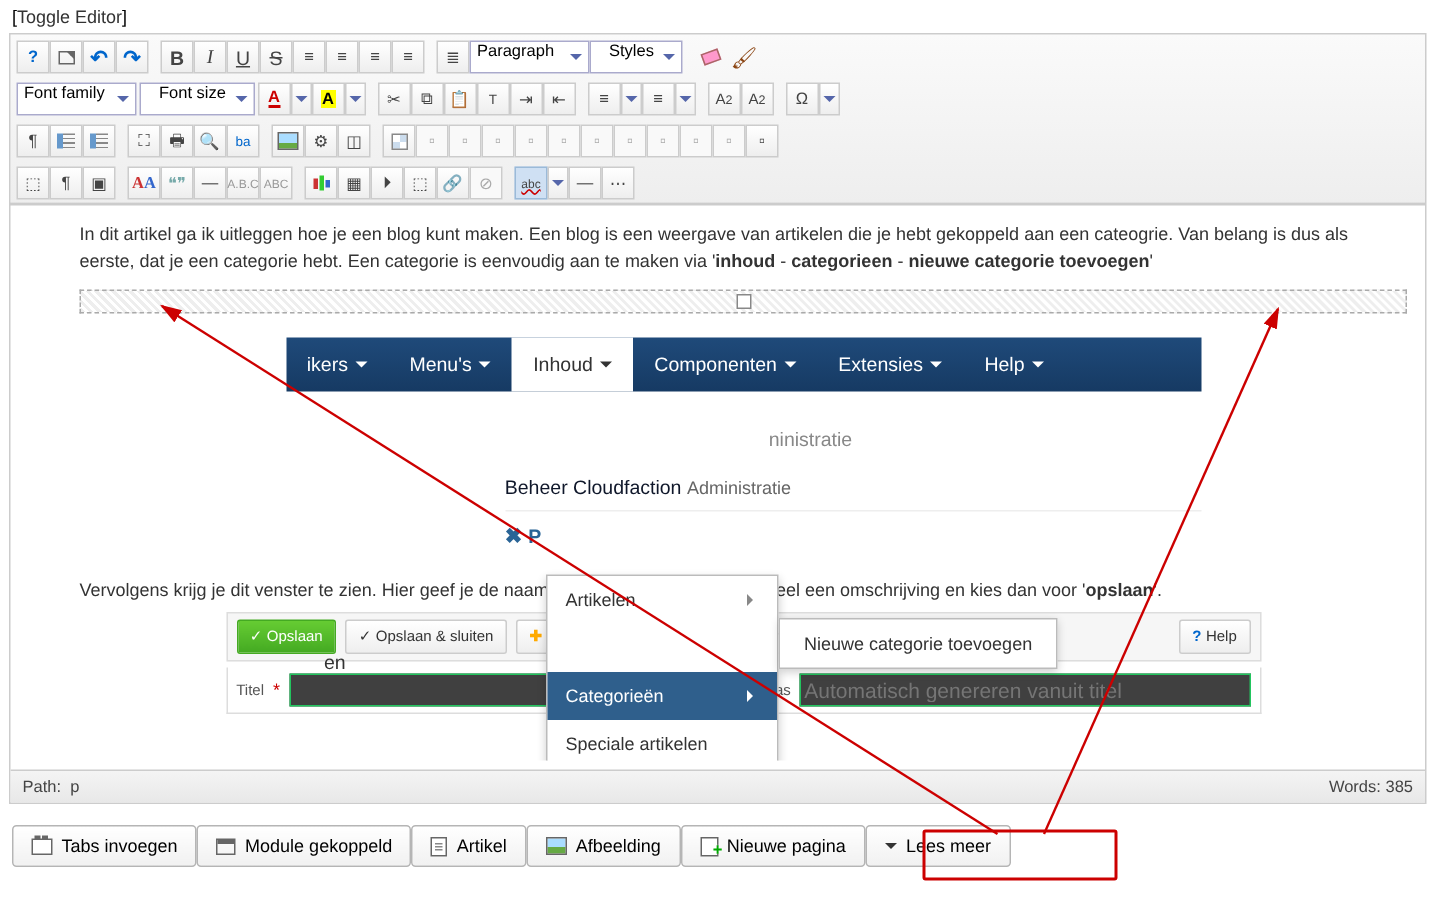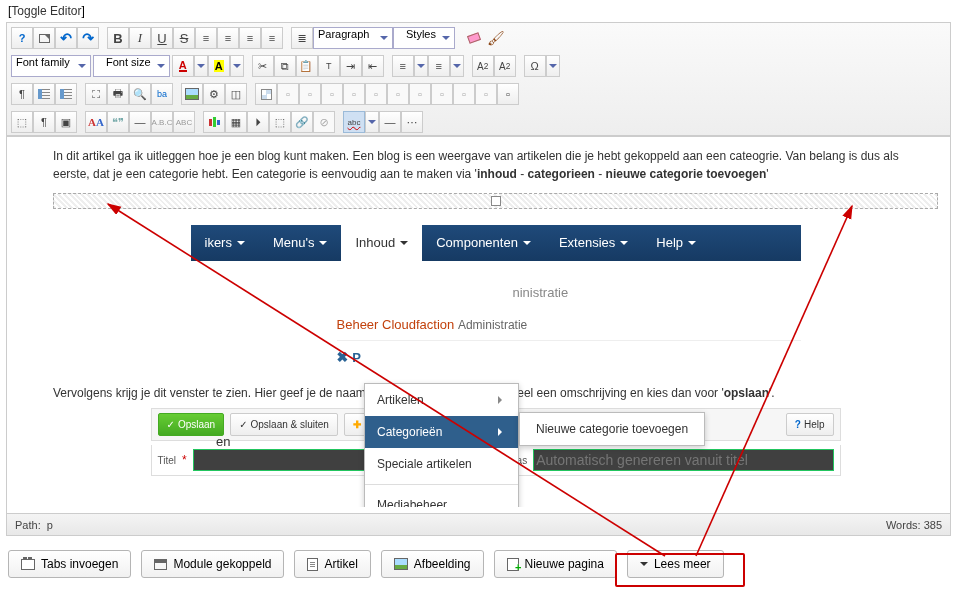--- a/index.html
+++ b/index.html
@@ -33,50 +33,50 @@
     .hr-divider { border: 1px dashed #aaa; background: repeating-linear-gradient(45deg,#eee,#eee 2px,#fff 2px,#fff 4px); height: 16px; margin: 10px 0; position: relative; display:flex; align-items:center; justify-content:center;}
     .hr-divider .handle { width: 10px; height: 10px; border: 1px solid #888; background: #fff; }
 
     .inner-shot { margin: 16px auto 0 auto; width: 610px; background: #fff; font-family: Arial, sans-serif; }
     .nav-bar { background: #163a63; background: linear-gradient(#1f4a7a,#163a63); height: 36px; display: flex; align-items: center; color: #fff; font-size: 13px; }
     .nav-item { padding: 0 14px; display:flex; align-items:center; gap:5px; height:100%; cursor:pointer;}
     .nav-item.open { background: #fff; color: #333; }
     .caret { display:inline-block; border: 4px solid transparent; border-top-color: currentColor; margin-top:3px;}
     .sub-menu { position: absolute; background: #fff; border: 1px solid #bbb; box-shadow: 0 2px 6px rgba(0,0,0,.2); width: 155px; left: 323px; top: 246px; font-size: 12px; }
     .sub-item { padding: 7px 12px; display:flex; justify-content:space-between; align-items:center; cursor:pointer;}
-    .sub-item.hover { background: #2f5f8c; color: #fff; }
+    .sub-item.hover { background: #2f5f8c; color: #fff; margin-top: 32px; }
     .sub-sep { border-top: 1px solid #ddd; margin: 4px 0;}
     .flyout { position:absolute; left: 478px; top: 275px; background:#fff; border:1px solid #bbb; box-shadow:0 2px 6px rgba(0,0,0,.2); padding: 7px 16px; font-size:12px;}
     .caretR { border:4px solid transparent; border-left-color: currentColor; margin-left:4px;}
     .caretRw { border:4px solid transparent; border-left-color: #fff; margin-left:4px;}
 
     .admin-lines { padding: 16px 0 0 146px; font-size: 13px; }
     .admin-lines .row { padding: 6px 0; color:#000; }
-    .admin-lines .row .link { color: #c2410c; font-weight: normal; }
+    .admin-lines .row .link { color: #0f172a; font-weight: normal; }
     .admin-lines .row .muted { color: #666; font-size: 12px; }
     .admin-lines .cut { color: #2a6496; border-top: 1px solid #eee; padding-top:6px;}
     .x-blue { color: #2a6496; font-weight: bold; font-size: 14px; margin-right:4px;}
 
     .below { margin-top: 10px; }
 
     .settings-bar-wrap { background:#f6f6f6; border:1px solid #ddd; padding:4px 6px; margin: 6px auto 0 auto; width: 690px; display:flex; align-items:center; gap:6px; font-size:10px;}
     .mini-btn { border:1px solid #ccc; background:linear-gradient(#fff,#eee); padding: 3px 8px; font-size: 10px; display:inline-flex; align-items:center; gap:3px; cursor:pointer; border-radius:2px;}
     .mini-btn.green { background: linear-gradient(#6c3,#4a2); color:#fff; border-color:#4a2;}
     .mini-btn .plus { color:#fa0; font-weight:bold;}
     .mini-btn .redx { color:#c00; font-weight:bold;}
     .mini-btn .q { color:#06c; font-weight:bold;}
     .mini-input-row { width: 690px; margin: 4px auto; display: flex; gap: 20px; padding: 4px 6px; font-size: 10px; color:#aaa; border:1px solid #ddd; border-top:none; background:#fff;}
     .mini-input-row .field { flex: 1; display:flex; gap: 6px; align-items:center;}
     .mini-input-row .field input { flex:1; border:1px solid #22c55e; padding:2px; font-size:14px; color:#aaa; background:#404040;}
     .mini-label { color:#555; }
     .star { color:#c00; font-size:12px;}
 
     .status-bar { position: absolute; bottom: 0; left: 0; right: 0; height: 22px; background: linear-gradient(#f4f4f4,#e8e8e8); border-top:1px solid #ccc; display:flex; justify-content:space-between; align-items:center; padding:0 8px; font-size:11px; color:#444;}
 
-    .bottom-buttons { display:flex; gap:10px; padding: 14px 8px 0 8px; }
+    .bottom-buttons { display:flex; padding: 14px 8px 0 8px; }
     .bb { border:1px solid #b5b5b5; background: linear-gradient(#fff,#f1f1f1); padding: 6px 12px; font-size: 12px; display:inline-flex; align-items:center; gap:6px; border-radius:3px; cursor:pointer;}
     .bb .caret-down { border:4px solid transparent; border-top-color:#333; margin-top:3px;}
 
     .callout { position:absolute; border:2px solid #c00; border-radius:2px; pointer-events:none;}
     .callout.box1 { left: 615px; top:553px; width: 130px; height: 34px; }
 
     svg.arrow { position:absolute; top:0; left:0; width:100%; height:100%; pointer-events:none;}
 
     .icon-sq { display:inline-block; width:11px; height:9px; border:1px solid #666; position:relative;}
     .icon-newdoc::after { content:""; position:absolute; right:-1px; top:-1px; border: 3px solid transparent; border-top-color:#666; border-right-color:#666; }

